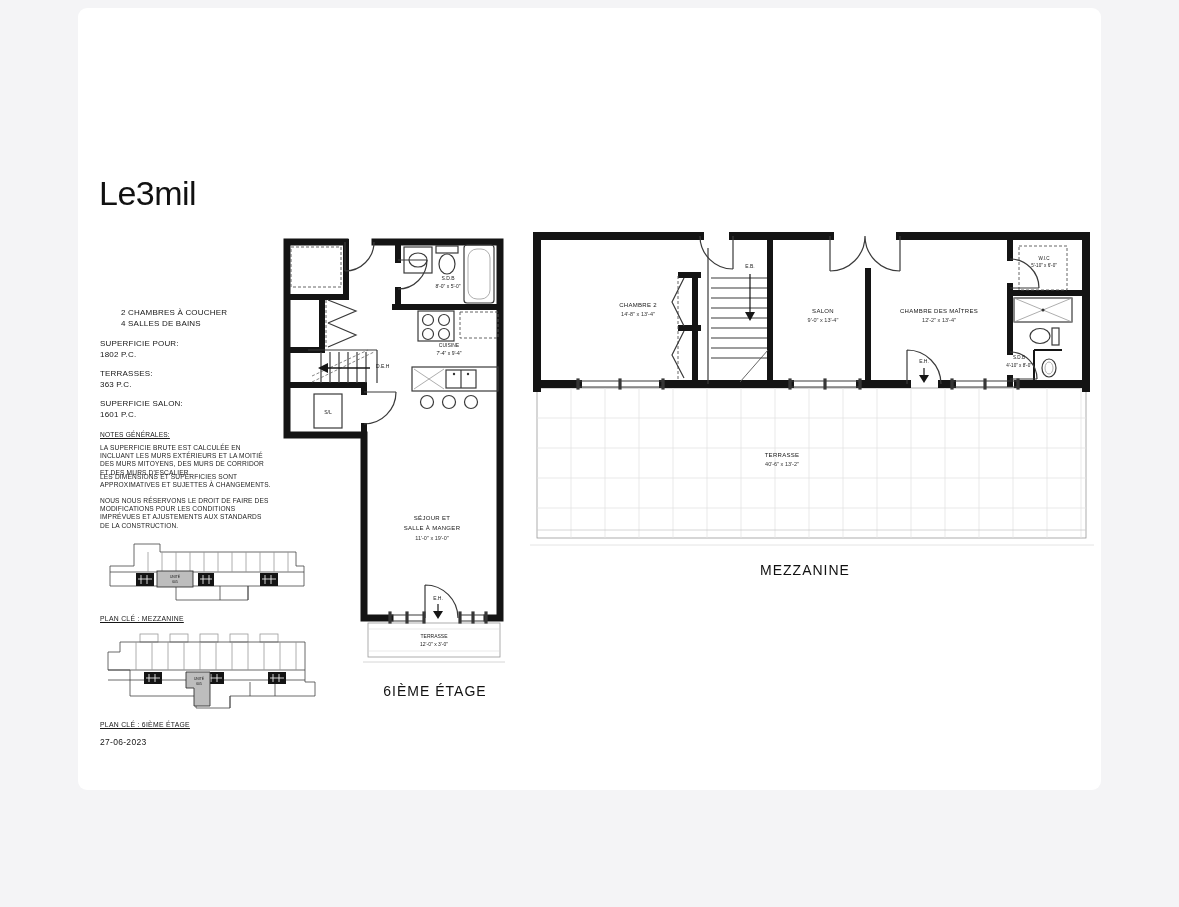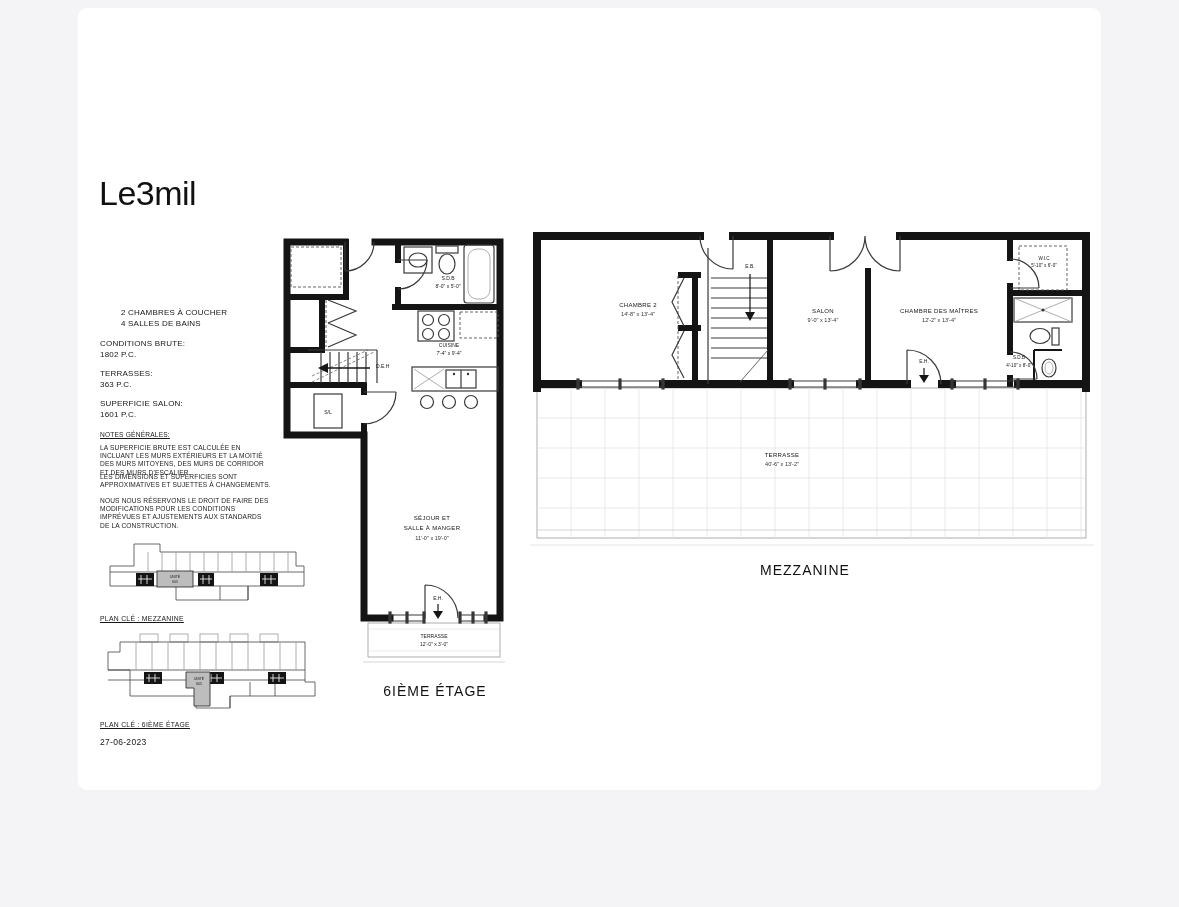--- a/index.html
+++ b/index.html
@@ -36,21 +36,21 @@
 
   <div class="abs logo">Le3mil</div>
 
 
   <div class="abs feat">
     <div>2 CHAMBRES À COUCHER</div>
     <div>4 SALLES DE BAINS</div>
   </div>
 
   <div class="abs area" style="top:338px">
-    <div>CONDITIONS BRUTE:</div>
+    <div>SUPERFICIE POUR:</div>
     <div>1802 P.C.</div>
   </div>
   <div class="abs area" style="top:368px">
     <div>TERRASSES:</div>
     <div>363 P.C.</div>
   </div>
   <div class="abs area" style="top:398px">
     <div>SUPERFICIE SALON:</div>
     <div>1601 P.C.</div>
   </div>

